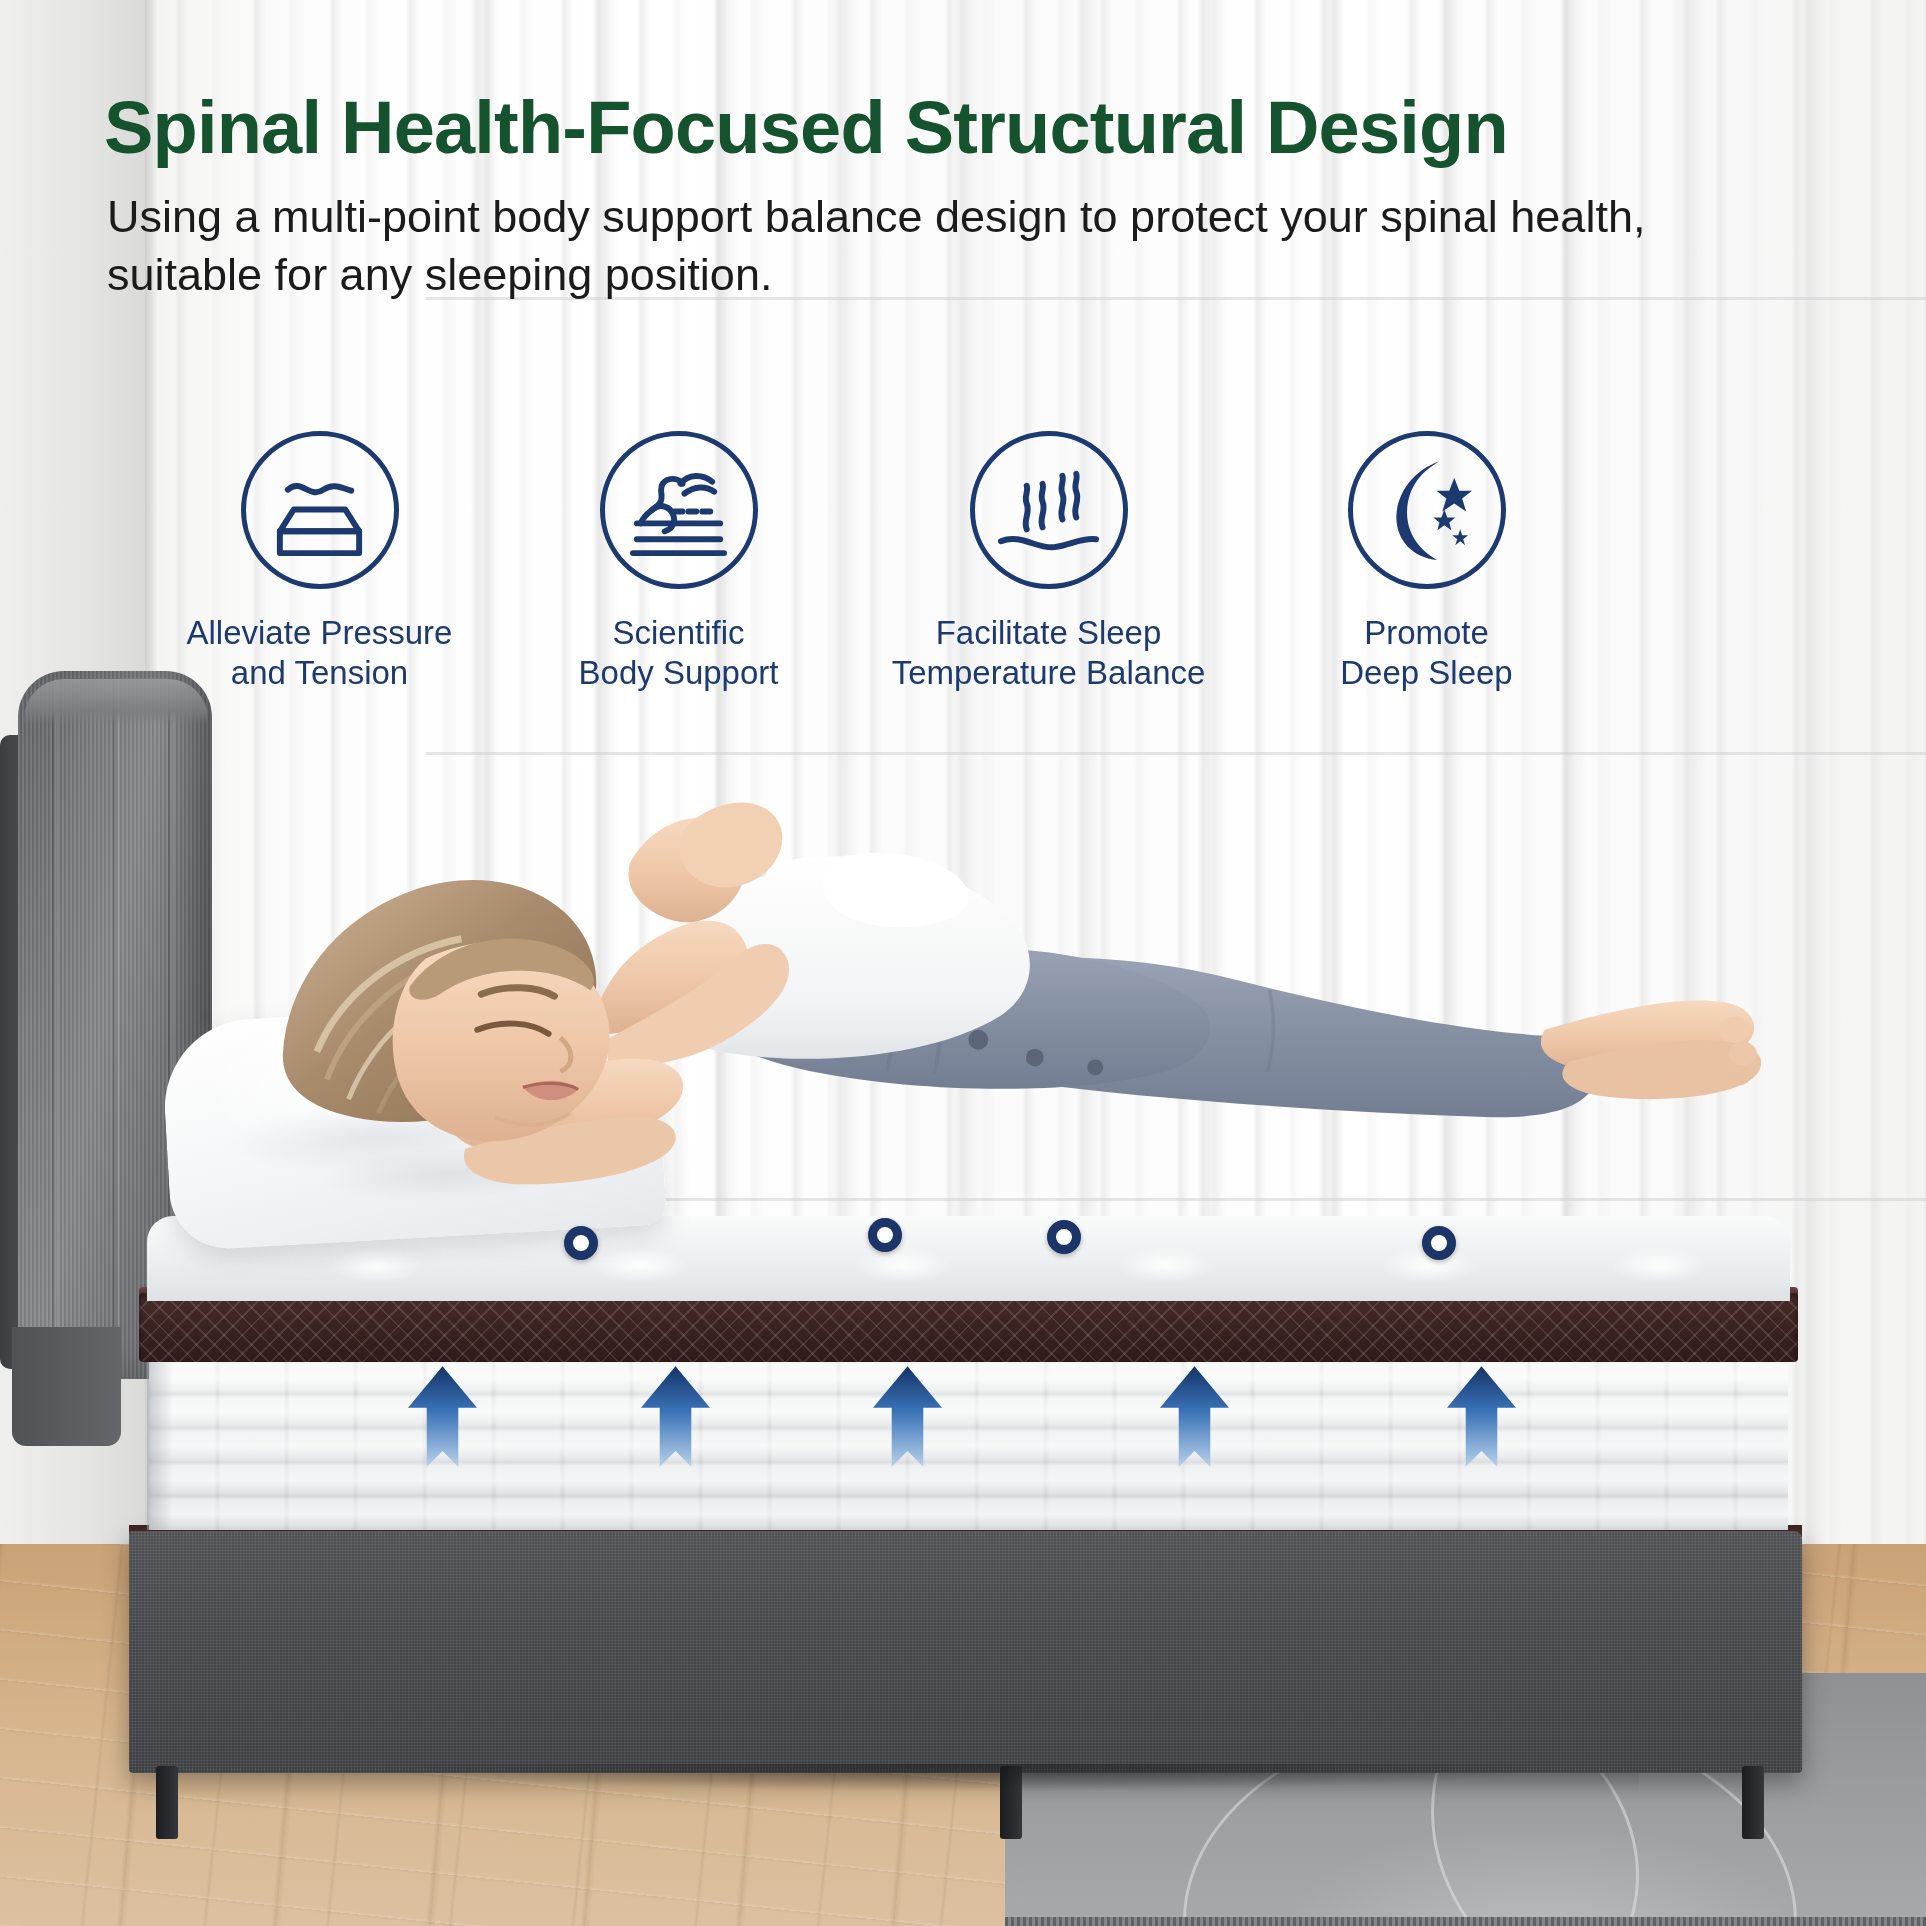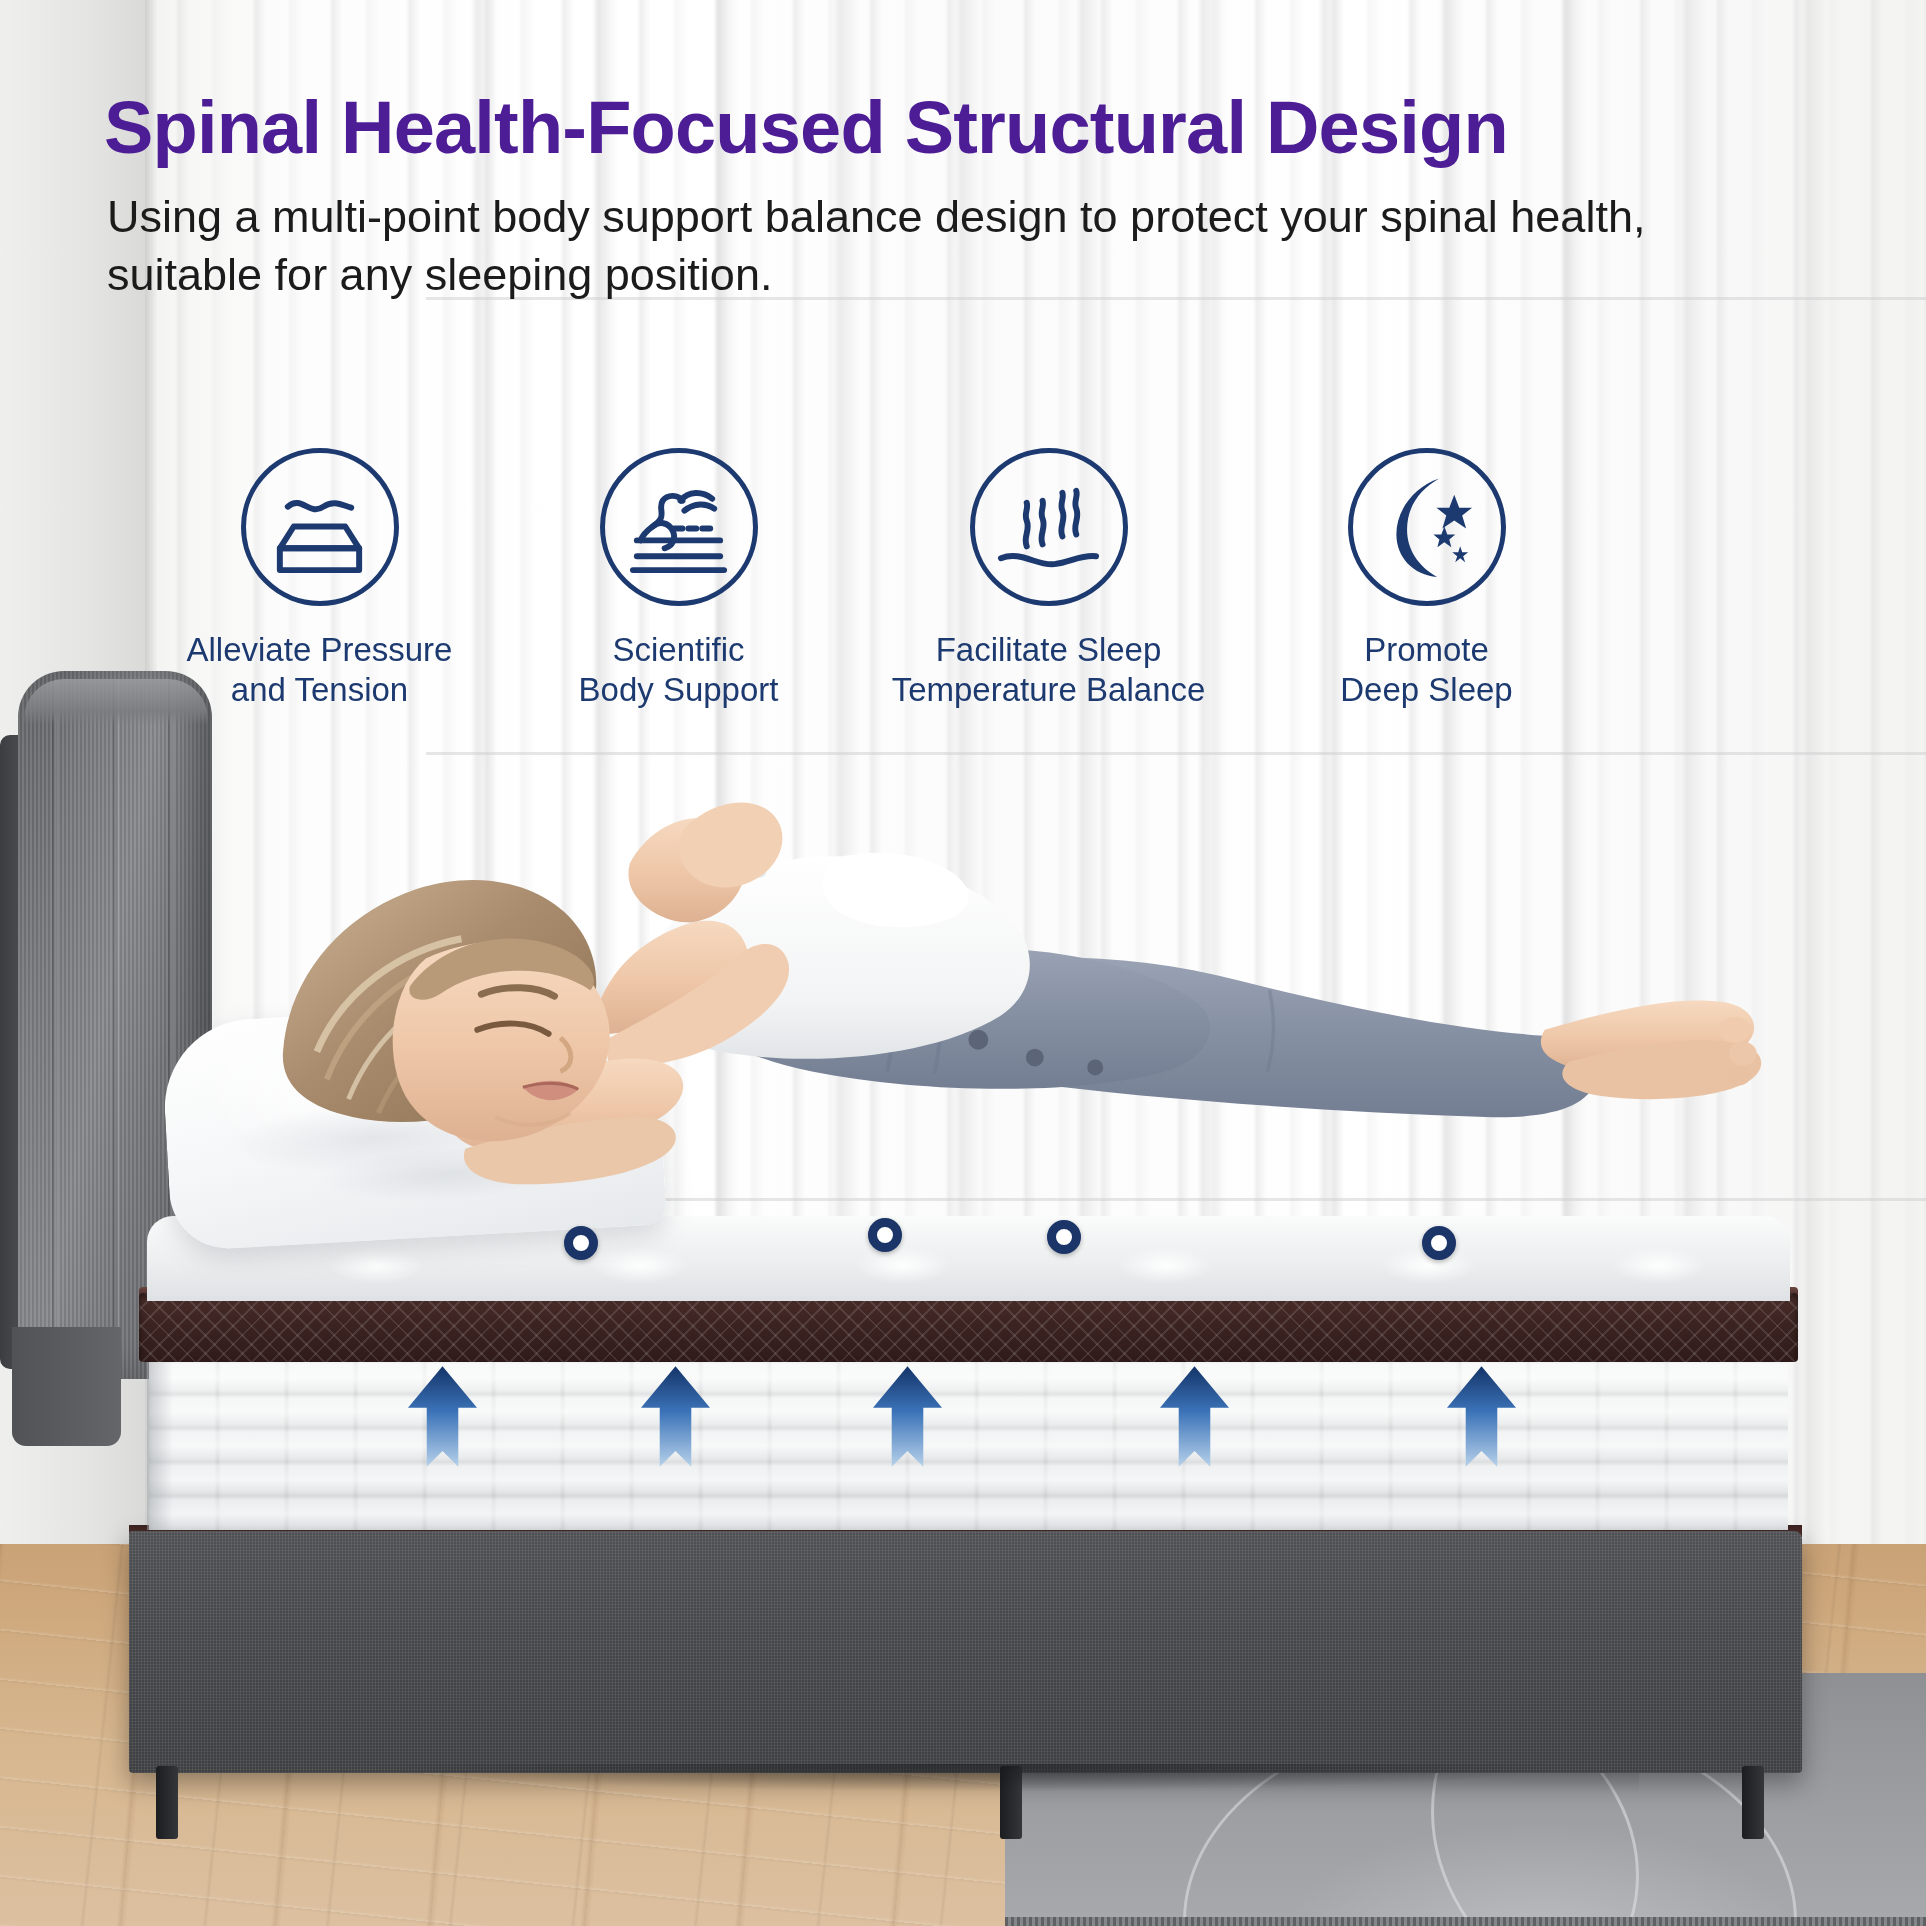--- a/index.html
+++ b/index.html
@@ -209,31 +209,31 @@
     background:radial-gradient(ellipse at 50% 50%, rgba(196,201,208,.40), rgba(196,201,208,0) 70%);
   }
 
   
   .person { position:absolute; left:0; top:0; width:1927px; height:1927px; }
 
   
   .title {
     position:absolute; left:104px; top:91px; width:1772px;
     font-size:74px; font-weight:bold; letter-spacing:-0.8px;
-    color:#4c1d95; line-height:1.0;
+    color:#14532d; line-height:1.0;
   }
   .subtitle {
     position:absolute; left:107px; top:188px; width:1584px;
     font-size:45px; font-weight:400; color:#1b1b1b; line-height:1.28;
   }
 
   
   .features {
     position:absolute; left:149px; top:465px; width:1683px; height:228px;
-    display:flex; align-items:center;
+    display:flex; align-items:flex-end;
   }
   .feature { width:317px; display:flex; flex-direction:column; align-items:center; }
   .feature-circle {
     width:158px; height:158px; border-radius:50%;
     border:5px solid #1d3a70;
     display:flex; align-items:center; justify-content:center;
     background:rgba(255,255,255,.22);
   }
   .feature-label {
     margin-top:24px; text-align:center;

